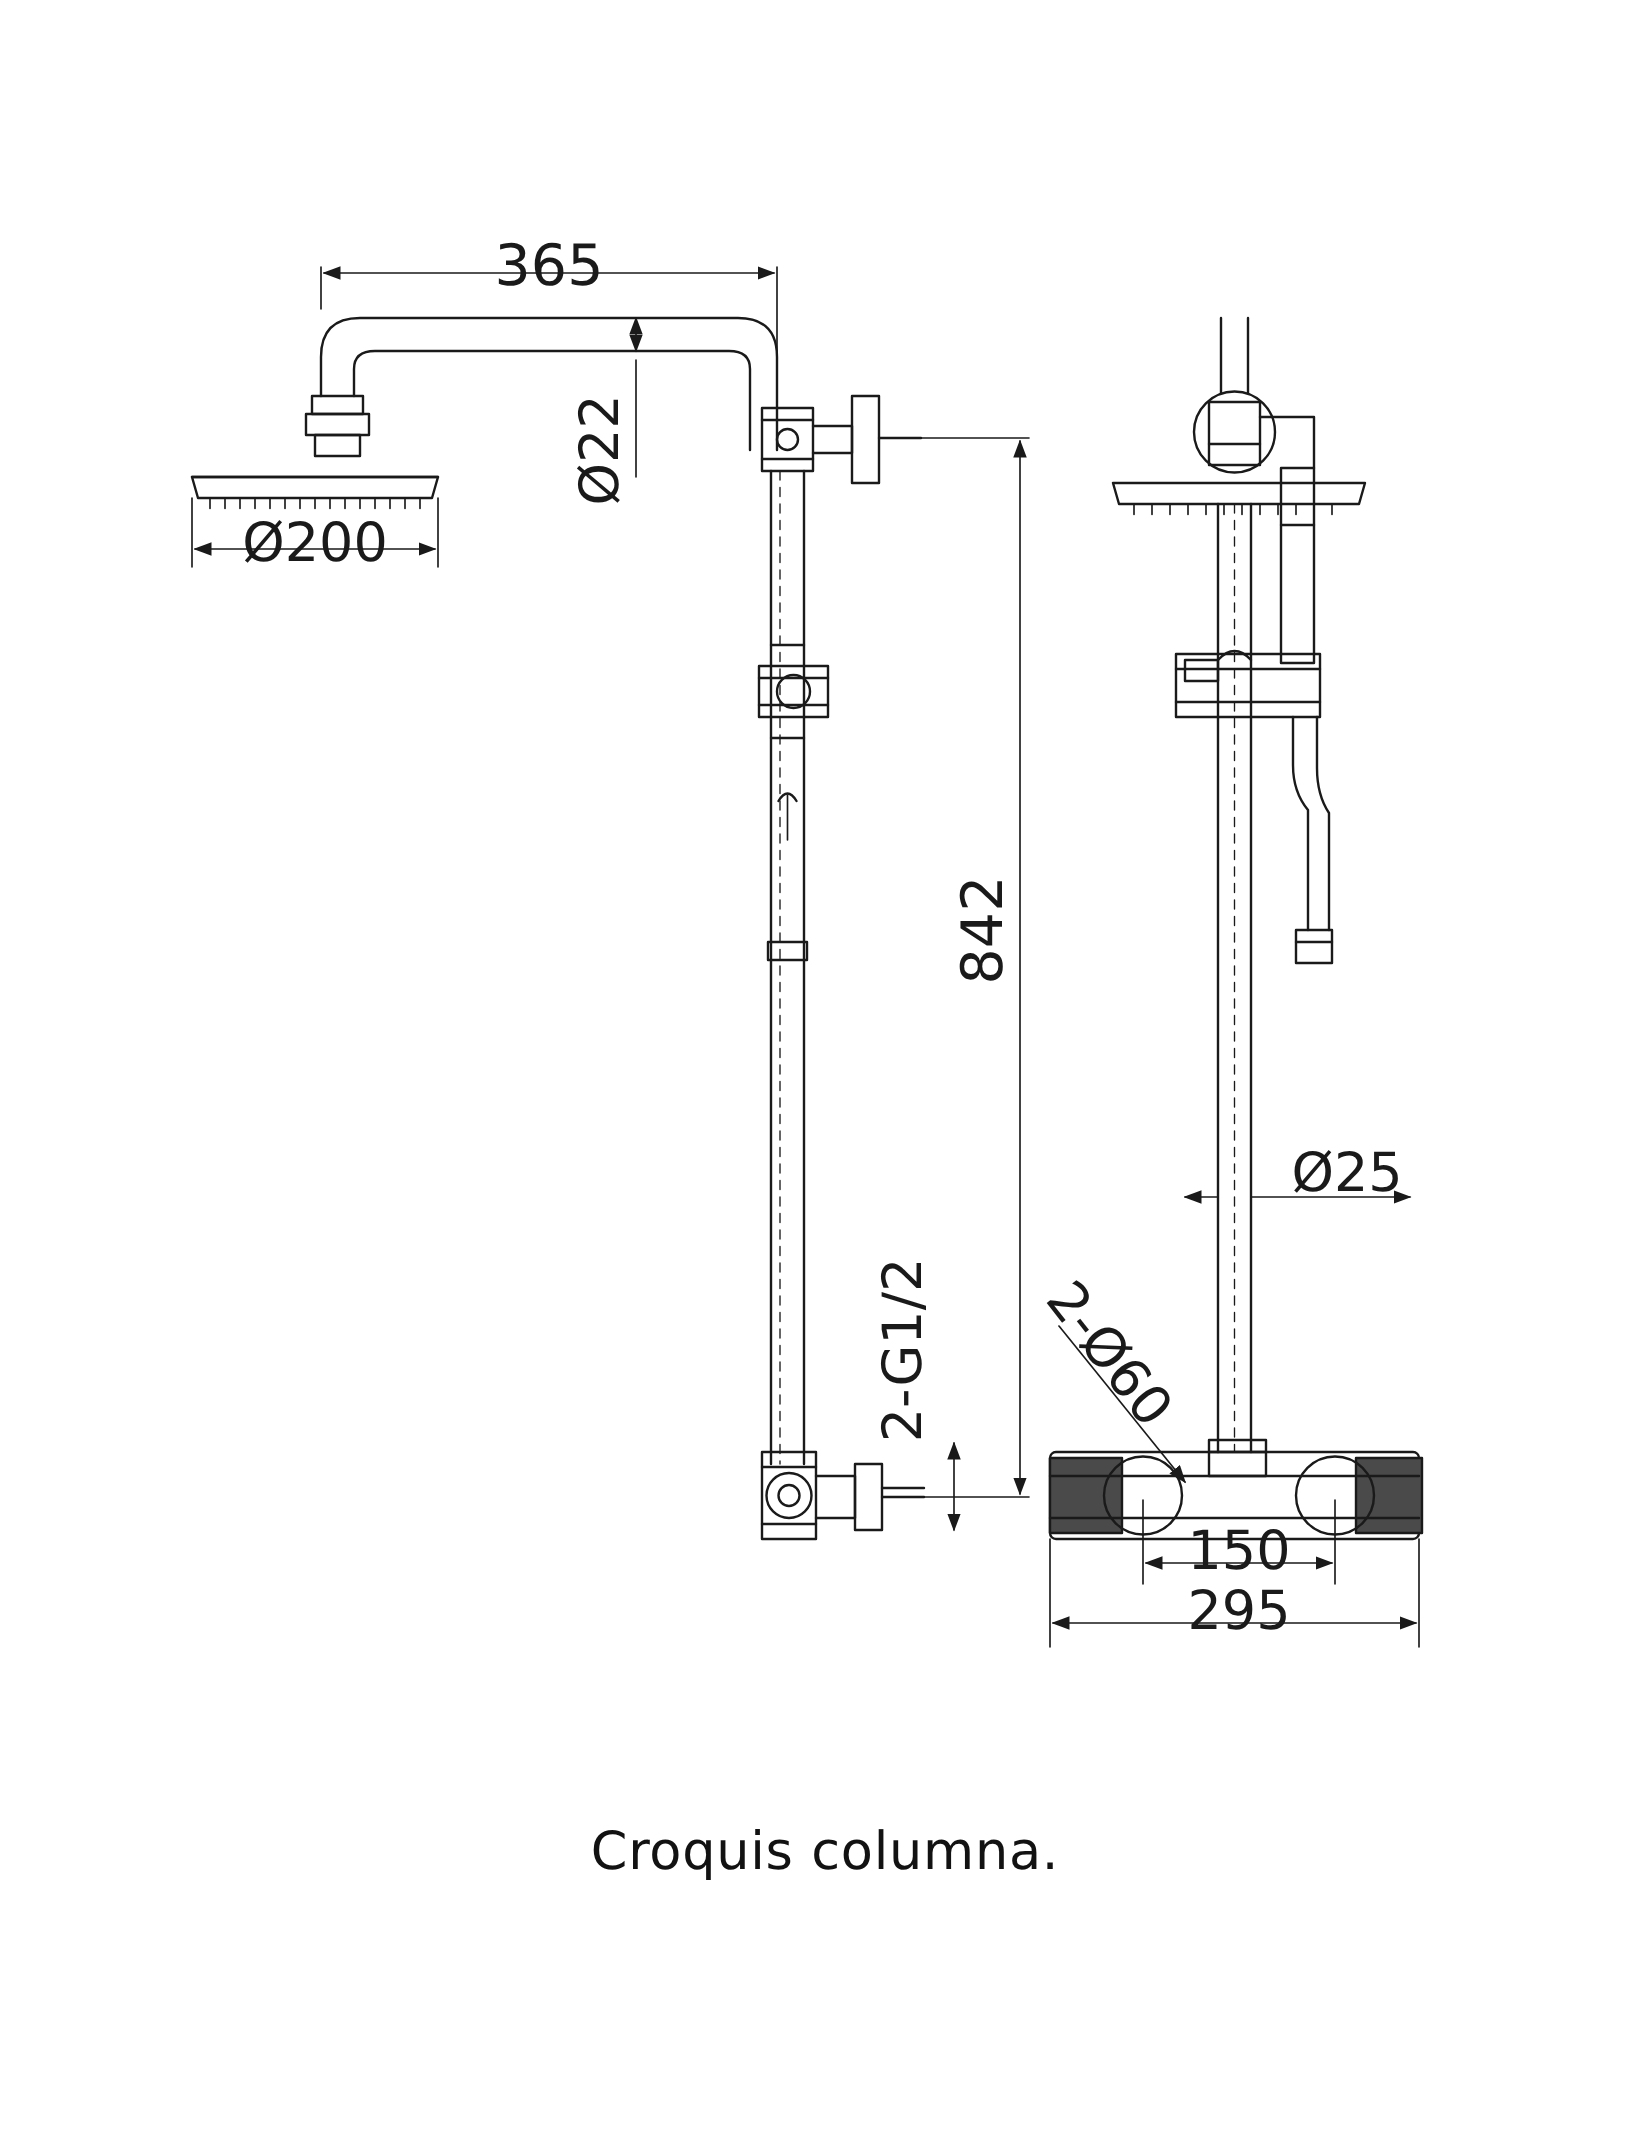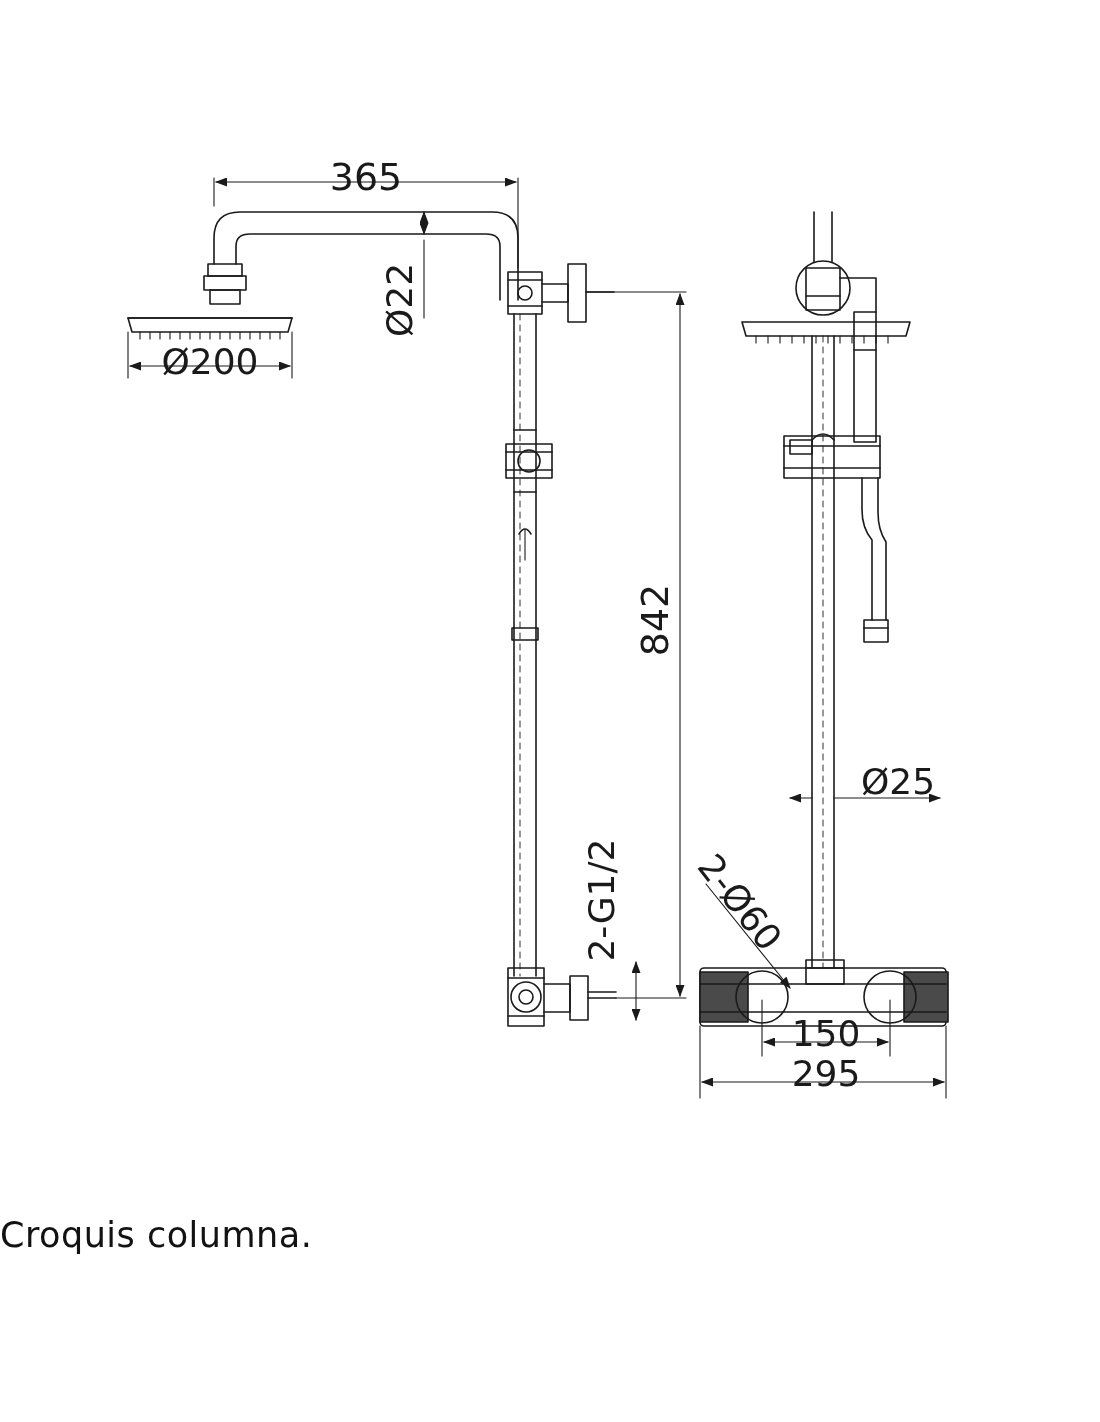--- a/index.html
+++ b/index.html
@@ -25,21 +25,21 @@
   svg.technical-drawing {
     display: block;
     width: 1100px;
     height: 1422px;
   }
   .caption {
     position: absolute;
     left: 0;
     top: 1215px;
     width: 1100px;
-    text-align: left;
+    text-align: center;
     font-size: 35px;
     font-family: "DejaVu Sans", sans-serif;
     color: #121212;
     letter-spacing: 0.5px;
   }
   text {
     font-family: "DejaVu Sans", sans-serif;
     fill: #1a1a1a;
   }
 </style>

